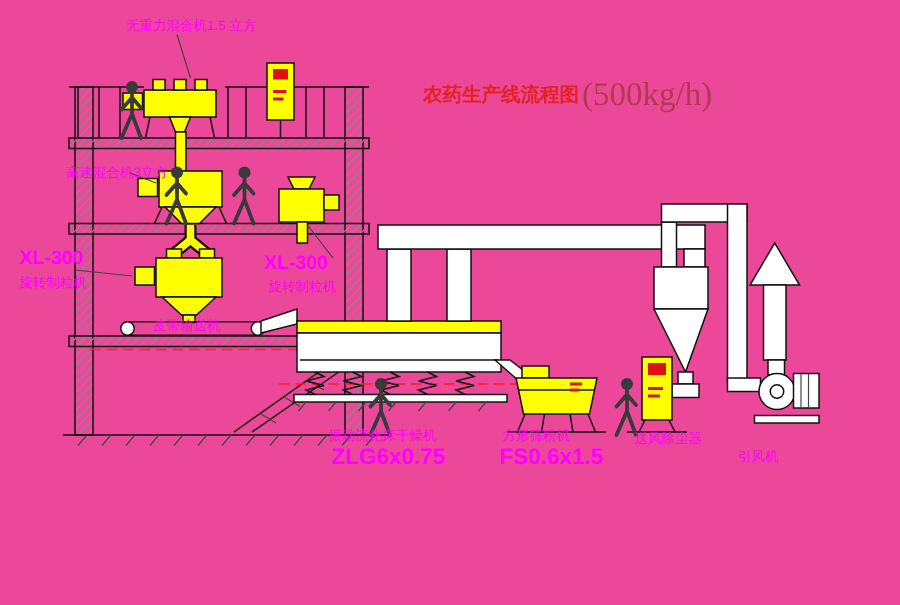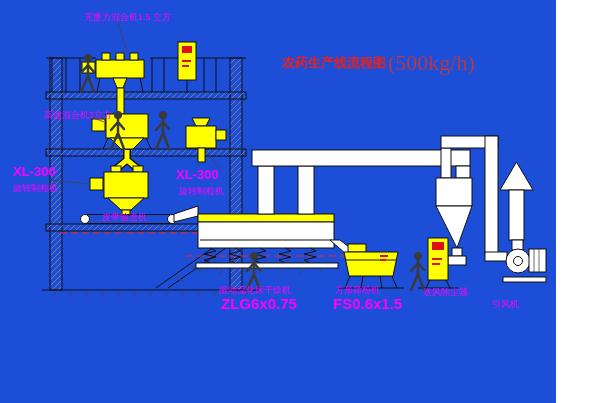--- a/index.html
+++ b/index.html
@@ -1,16 +1,16 @@
 <!DOCTYPE html>
 <html><head>
 <meta charset="utf-8">
 <style>
   html,body{margin:0;padding:0;background:#fff;}
-  .canvas{position:relative;width:556px;height:403px;background:#1d4ed8;overflow:hidden;}
+  .canvas{position:relative;width:600px;height:403px;background:#ec4899;overflow:hidden;}
   svg{display:block;}
   text{font-family:"Liberation Sans",sans-serif;}
   .lbl{fill:#ff00ff;}
   .s9{font-size:9px;}
   .s13{font-size:13px;font-weight:bold;}
   .s15{font-size:15px;font-weight:bold;}
   .title-main{font-size:13px;font-weight:bold;fill:#e32222;}
   .title-cap{font-size:22px;font-family:"Liberation Serif",serif;fill:#b03a4e;}
   .eq{fill:#ffff00;stroke:#111;stroke-width:1;}
   .pipe{fill:#ffffff;stroke:#111;stroke-width:1;}

